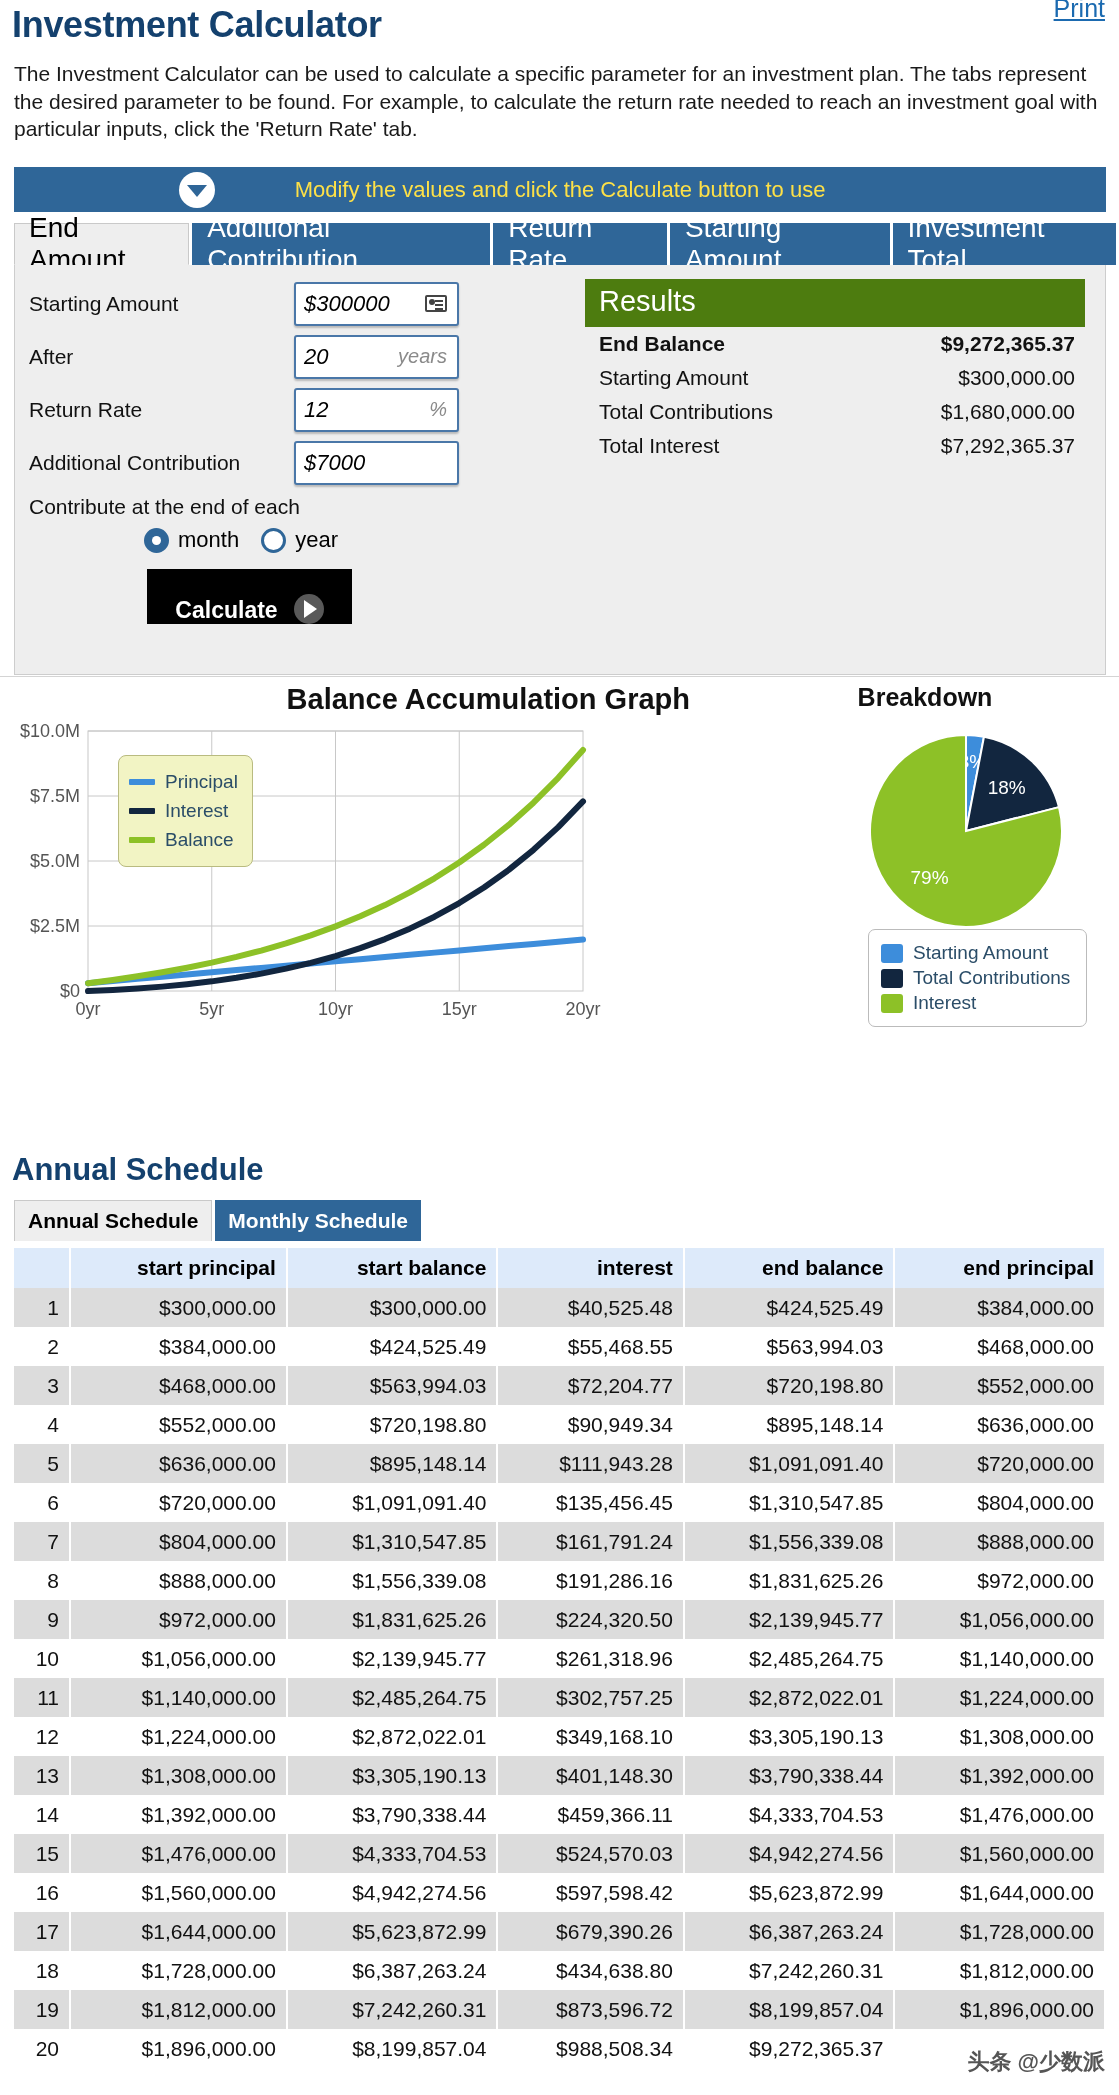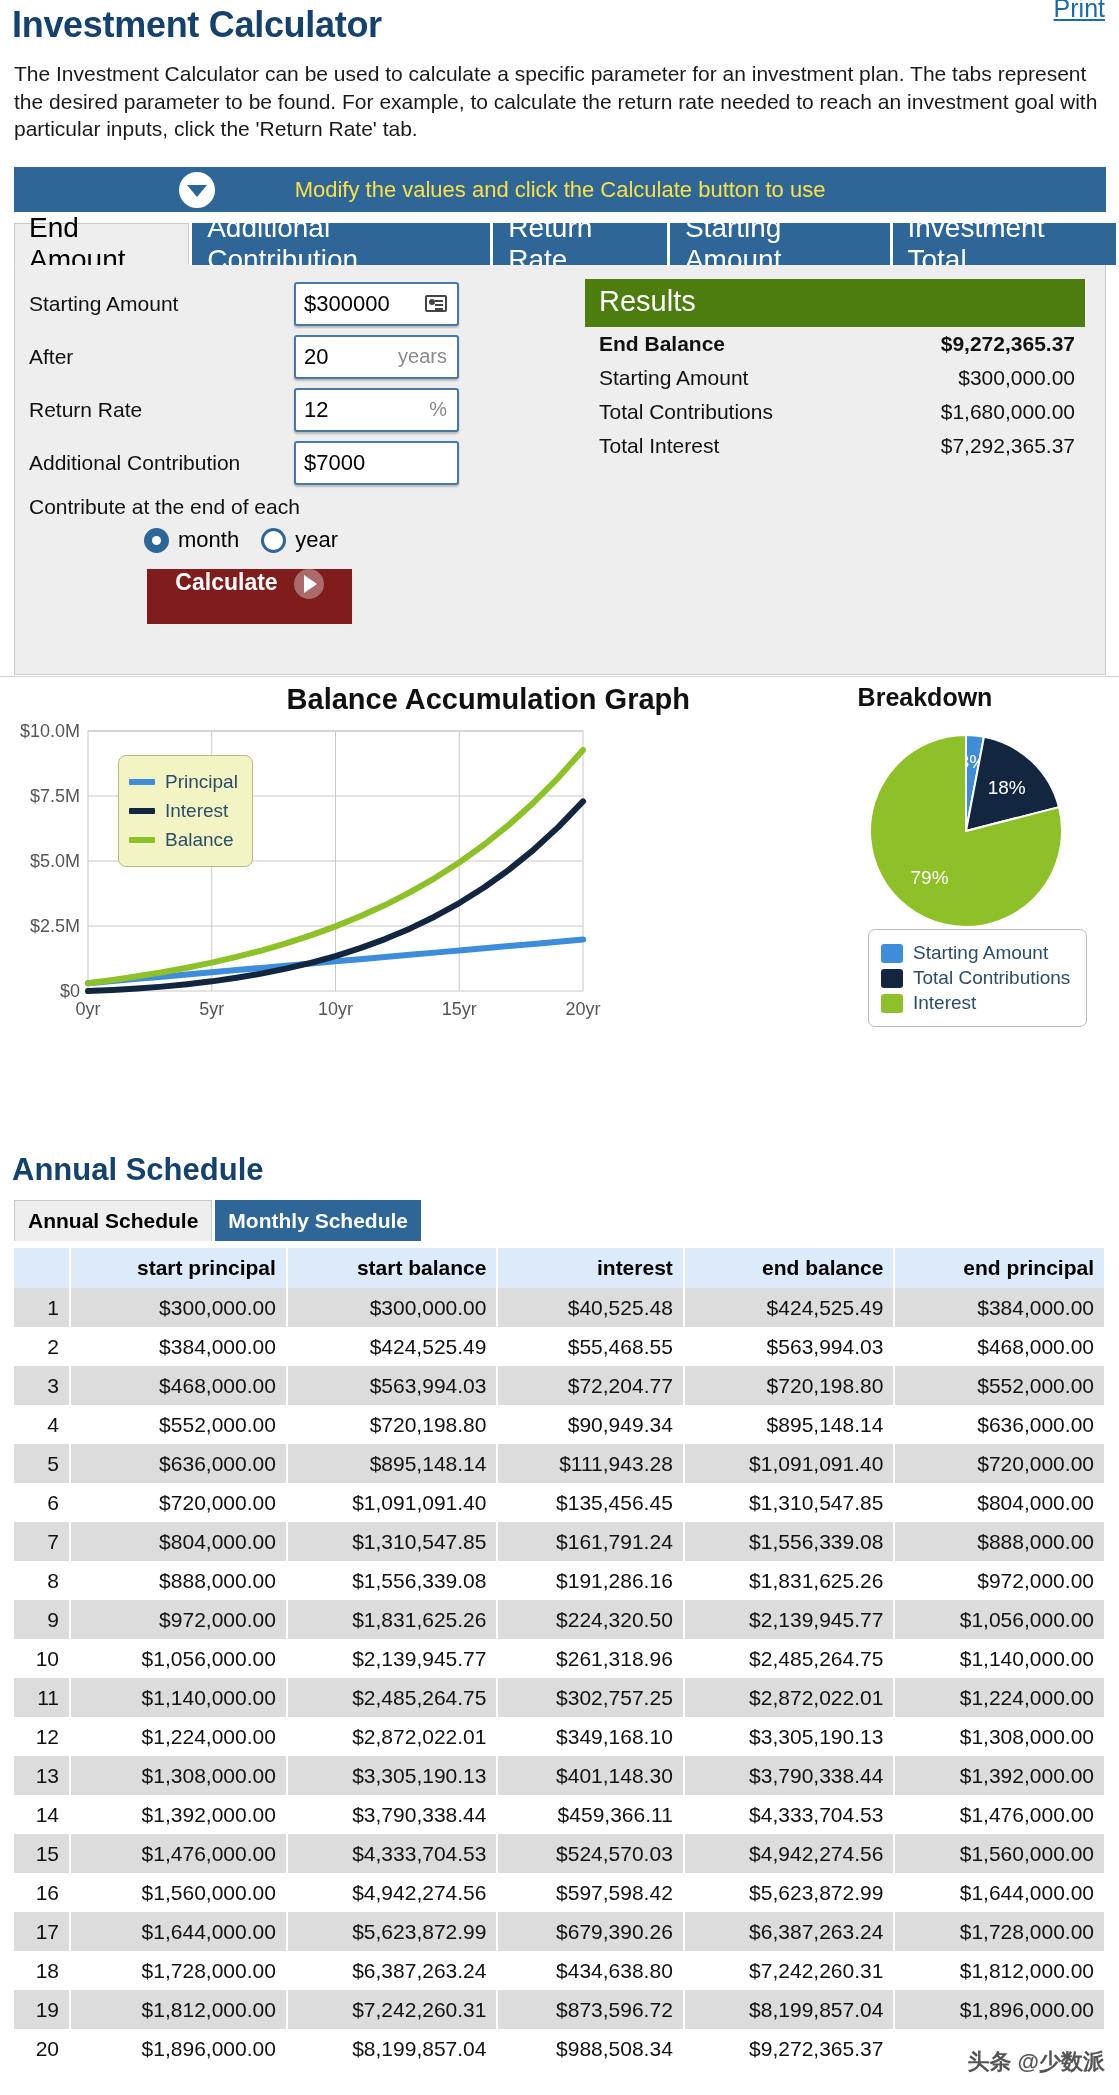--- a/index.html
+++ b/index.html
@@ -73,21 +73,21 @@
     background:#eeeeee; border:1px solid #cdcdcd; border-top:none;
   }
 
   .form-area { position:absolute; left:14px; top:12px; width:470px; }
   .form-row { display:flex; align-items:center; height:53px; }
   .form-label { font-size:21px; color:#111; width:265px; }
   .inp {
     position:relative; width:165px; height:44px;
     background:#fff; border:2px solid #4a77a8; border-radius:3px;
     box-shadow:0 2px 2px rgba(0,0,0,.22);
-    display:flex; align-items:center;
+    display:flex; align-items:center;font-style:italic;
   }
   .inp .val { font-size:22px; padding-left:8px; color:#000; flex:1; }
   .inp .suffix { font-size:20px; color:#8a8a8a; padding-right:10px; }
   .inp .card-icon {
     width:22px; height:17px; margin-right:10px;
     border:2px solid #444; border-radius:2px; position:relative; background:#fff;
   }
   .inp .card-icon::before {
     content:""; position:absolute; left:2px; top:2px; width:6px; height:6px;
     border-radius:50%; background:#444;
@@ -107,22 +107,22 @@
     display:flex; align-items:center; justify-content:center;
   }
   .radio.checked .dot { background:#2f6698; }
   .radio.checked .dot::after {
     content:""; width:9px; height:9px; border-radius:50%; background:#fff;
   }
   .radio .rlabel { font-size:22px; }
 
   .calc-btn {
     margin-top:16px; margin-left:118px;
-    width:205px; height:55px; background:#7f1d1d;
-    display:flex; align-items:flex-start; justify-content:center;
+    width:205px; height:55px; background:#000000;
+    display:flex; align-items:flex-end; justify-content:center;
     color:#fff; font-size:23px; font-weight:bold; cursor:pointer;
   }
   .calc-btn .play {
     width:30px; height:30px; border-radius:50%;
     background:rgba(255,255,255,.35); margin-left:16px;
     display:flex; align-items:center; justify-content:center;
   }
   .calc-btn .play::after {
     content:""; width:0; height:0;
     border-top:9px solid transparent; border-bottom:9px solid transparent;

